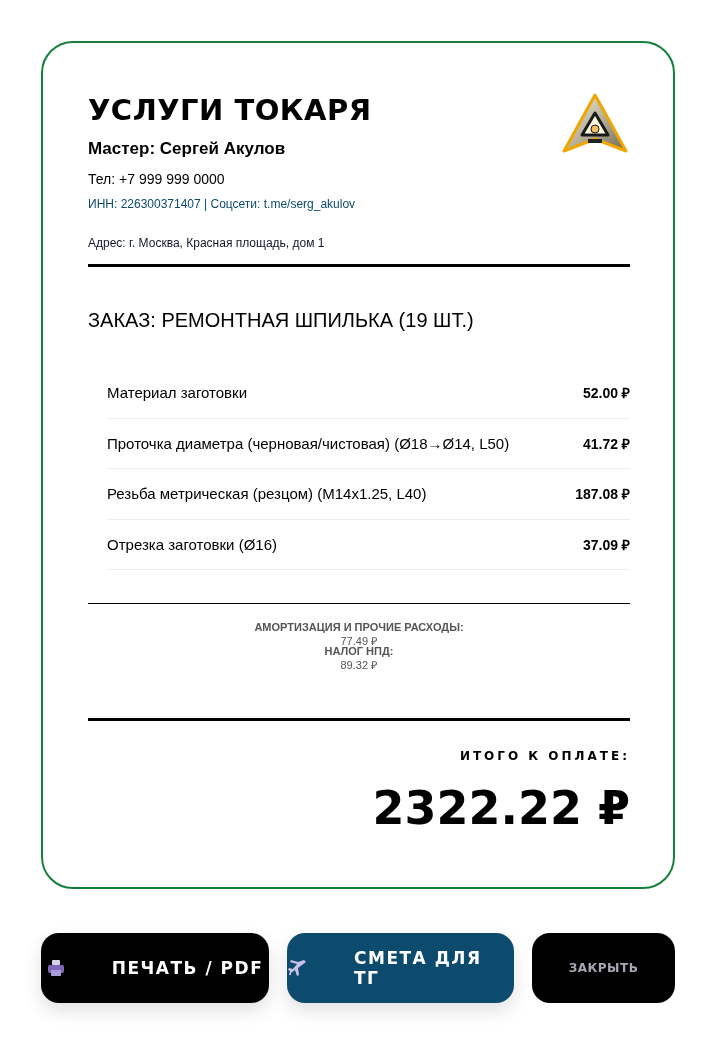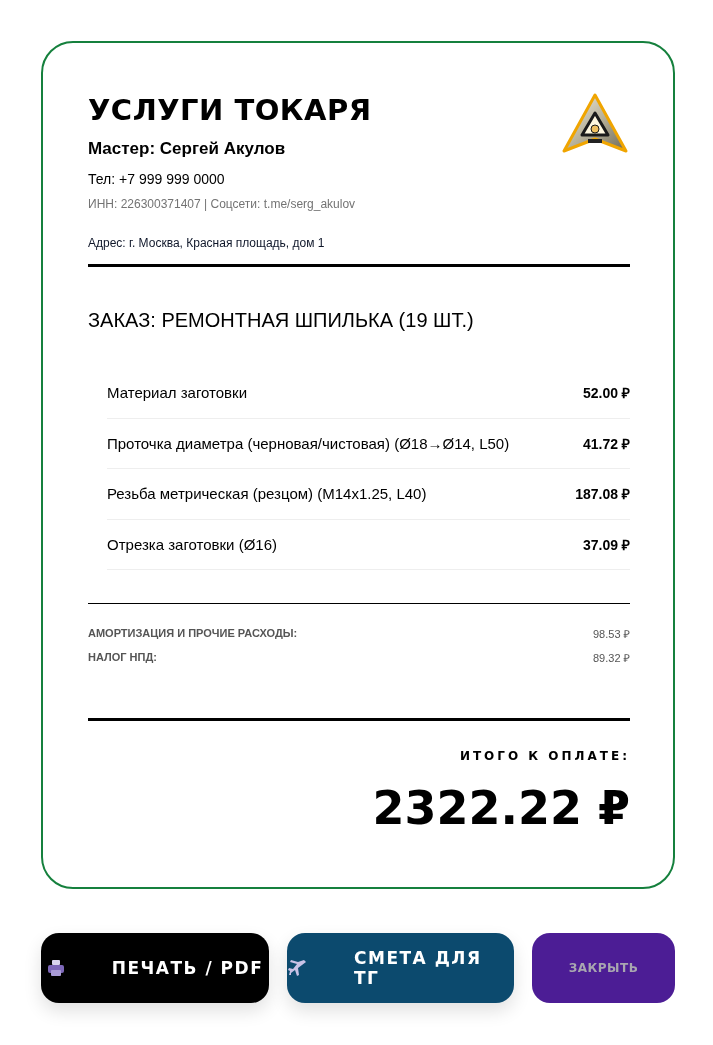--- a/index.html
+++ b/index.html
@@ -9,53 +9,53 @@
     .receipt {
       position: absolute; left: 41px; top: 41px; width: 634px; height: 848px;
       border: 2px solid #15803d; border-radius: 32px; background: #fff;
     }
     .inner { position: absolute; left: 45px; top: 0; width: 542px; }
 
     .title { position: absolute; top: 50px; left: 0; font-size: 29px; font-weight: 900; letter-spacing: 0.5px;
       font-family: "DejaVu Sans", sans-serif; transform: scaleX(1.0); }
     .master { position: absolute; top: 96px; left: 0; font-size: 17px; font-weight: bold; }
     .phone { position: absolute; top: 128px; left: 0; font-size: 14px; }
-    .inn { position: absolute; top: 154px; left: 0; font-size: 12px; color: #737373; }
+    .inn { position: absolute; top: 154px; left: 0; font-size: 12px; color: #0c4a6e; }
     .addr { position: absolute; top: 193px; left: 0; font-size: 12px; color: #0f172a; }
 
     .logo { position: absolute; top: 48px; right: 0; width: 70px; height: 66px; }
 
     .divider-thick { position: absolute; left: 0; width: 542px; height: 3px; background: #000; }
     .divider-thin { position: absolute; left: 0; width: 542px; height: 1px; background: #000; }
 
     .order-title { position: absolute; top: 266px; left: 0; font-size: 20px; font-weight: normal; }
 
     .items { position: absolute; top: 325px; left: 0; width: 542px; }
     .item { display: flex; justify-content: space-between; align-items: center; height: 50.5px;
       border-bottom: 1px solid #eeeeee; font-size: 15px; margin-left: 19px; }
     .item .price { font-weight: bold; font-size: 14px; }
 
     .extras { position: absolute; top: 578px; left: 0; width: 542px; }
     .extra { display: flex; justify-content: space-between; height: 24px; align-items: center;
-      font-size: 11px; color: #555; }
+      font-size: 11px; color: #555; flex-direction: column; }
     .extra .lbl { font-weight: bold; }
 
     .total-label { position: absolute; top: 706px; right: 0; font-size: 12px; font-weight: 900;
       letter-spacing: 3px; font-family: "DejaVu Sans", sans-serif; }
     .total-value { position: absolute; top: 738px; right: 0; font-size: 46px; font-weight: 900;
       font-family: "DejaVu Sans", sans-serif; letter-spacing: 0px; }
 
     .btn { position: absolute; top: 933px; height: 70px; border-radius: 18px; display: flex;
       align-items: center; justify-content: center; font-weight: 900; cursor: pointer;
       font-family: "DejaVu Sans", sans-serif; letter-spacing: 1.5px; gap: 35px; }
     .btn-print { left: 41px; width: 228px; background: #000; color: #fff; font-size: 17px;
       box-shadow: 0 8px 18px rgba(0,0,0,0.12); }
     .btn-tg { left: 287px; width: 227px; background: #0c4a6e; color: #fff; font-size: 17px;
       box-shadow: 0 8px 18px rgba(0,0,0,0.12); }
-    .btn-close { left: 532px; width: 143px; background: #4c1d95; color: #a8a6b0; font-size: 12px;
+    .btn-close { left: 532px; width: 143px; background: #000000; color: #a8a6b0; font-size: 12px;
       letter-spacing: 0.5px; }
     .btn .ico { margin-right: 12px; display: inline-flex; }
   </style>
 </head>
 <body>
 
 <div class="receipt">
   <div class="inner">
     <div class="title">УСЛУГИ ТОКАРЯ</div>
     <div class="master">Мастер: Сергей Акулов</div>
@@ -100,21 +100,21 @@
         <span>Отрезка заготовки (Ø16)</span>
         <span class="price">37.09 ₽</span>
       </div>
     </div>
 
     <div class="divider-thin" style="top:560px;"></div>
 
     <div class="extras">
       <div class="extra">
         <span class="lbl">АМОРТИЗАЦИЯ И ПРОЧИЕ РАСХОДЫ:</span>
-        <span>98.53 ₽</span>
+        <span>77.49 ₽</span>
       </div>
       <div class="extra">
         <span class="lbl">НАЛОГ НПД:</span>
         <span>89.32 ₽</span>
       </div>
     </div>
 
     <div class="divider-thick" style="top:675px;"></div>
 
     <div class="total-label">ИТОГО К ОПЛАТЕ:</div>

